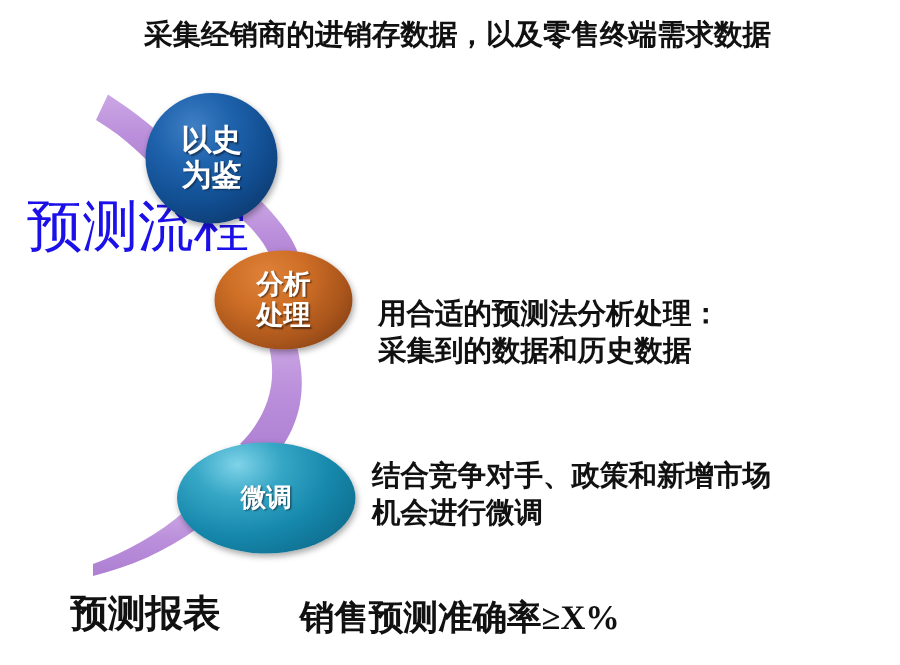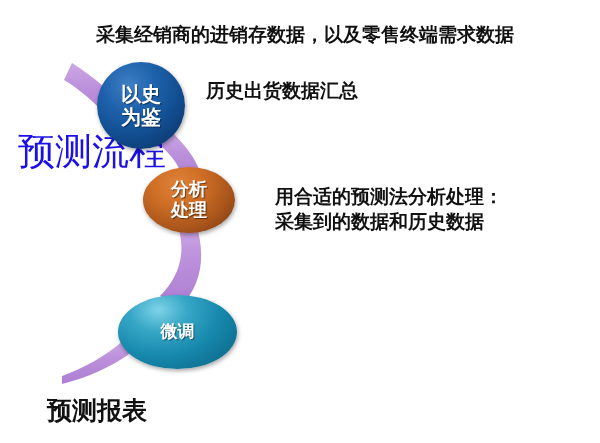--- a/index.html
+++ b/index.html
@@ -113,30 +113,30 @@
   
   .label {
     position: absolute;
     color: #111111;
     font-family: "Liberation Serif", "DejaVu Serif", serif;
     font-weight: bold;
     font-size: 19px;
     line-height: 25px;
     white-space: pre;
   }
-  .label-collect  { left: 96px;  top: 22px; }
+  .label-collect  { left: 96px;  top: 11px; }
   .label-history  { left: 206px; top: 78px; }
-  .label-analyze  { left: 252px; top: 184px; margin-left: 23px; }
+  .label-analyze  { left: 252px; top: 197px; }
   .label-tune     { left: 248px; top: 305px; }
 
   
   .footer-item {
     position: absolute;
     color: #111111;
-    font-family: Liberation Sans, sans-serif;
+    font-family: Liberation Serif, serif;
     font-weight: bold;
     font-size: 25px;
     line-height: 28px;
     white-space: pre;
   }
   .footer-report  { left: 47px;  top: 396px; }
   .footer-kpi     { left: 200px; top: 398px; font-size: 23px; }
 </style>
 </head>
 <body>
@@ -167,22 +167,24 @@
   <div class="node node-history">以史
 为鉴</div>
 
   <div class="node node-analyze">分析
 处理</div>
 
   <div class="node node-tune">微调</div>
 
   <div class="label label-collect">采集经销商的进销存数据，以及零售终端需求数据</div>
 
-  <div class="label label-history">历史出货数据汇总</div>
 
   <div class="label label-analyze">用合适的预测法分析处理：
 采集到的数据和历史数据</div>
 
+  <div class="label label-tune">结合竞争对手、政策和新增市场
+机会进行微调</div>
 
   <div class="footer-item footer-report">预测报表</div>
 
+  <div class="footer-item footer-kpi">销售预测准确率≥X%</div>
 
 </div>
 
 </body></html>

